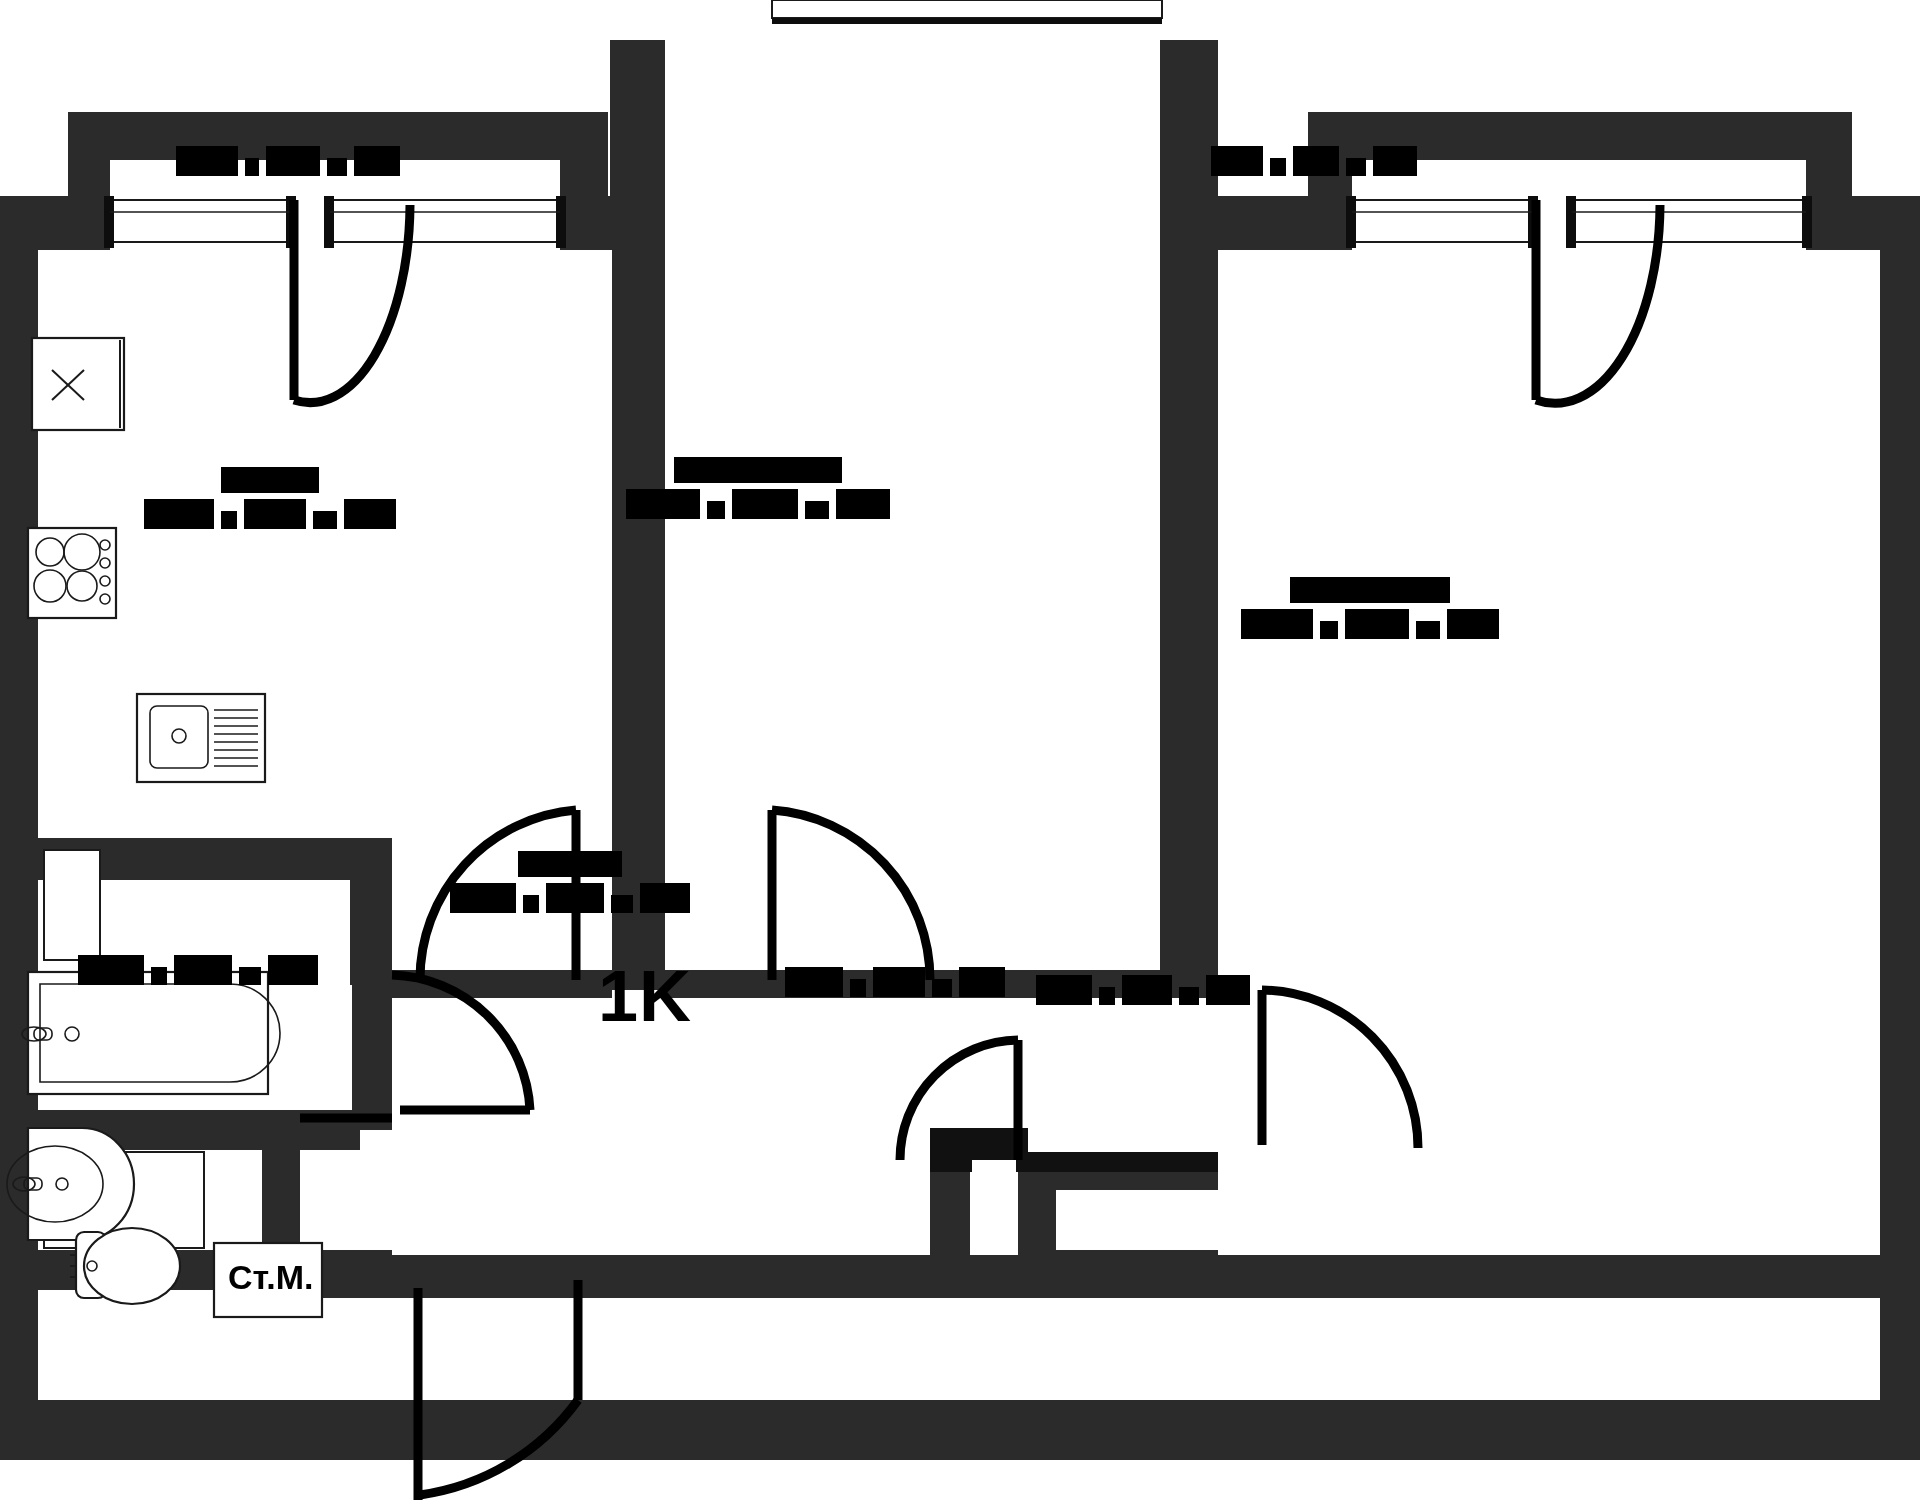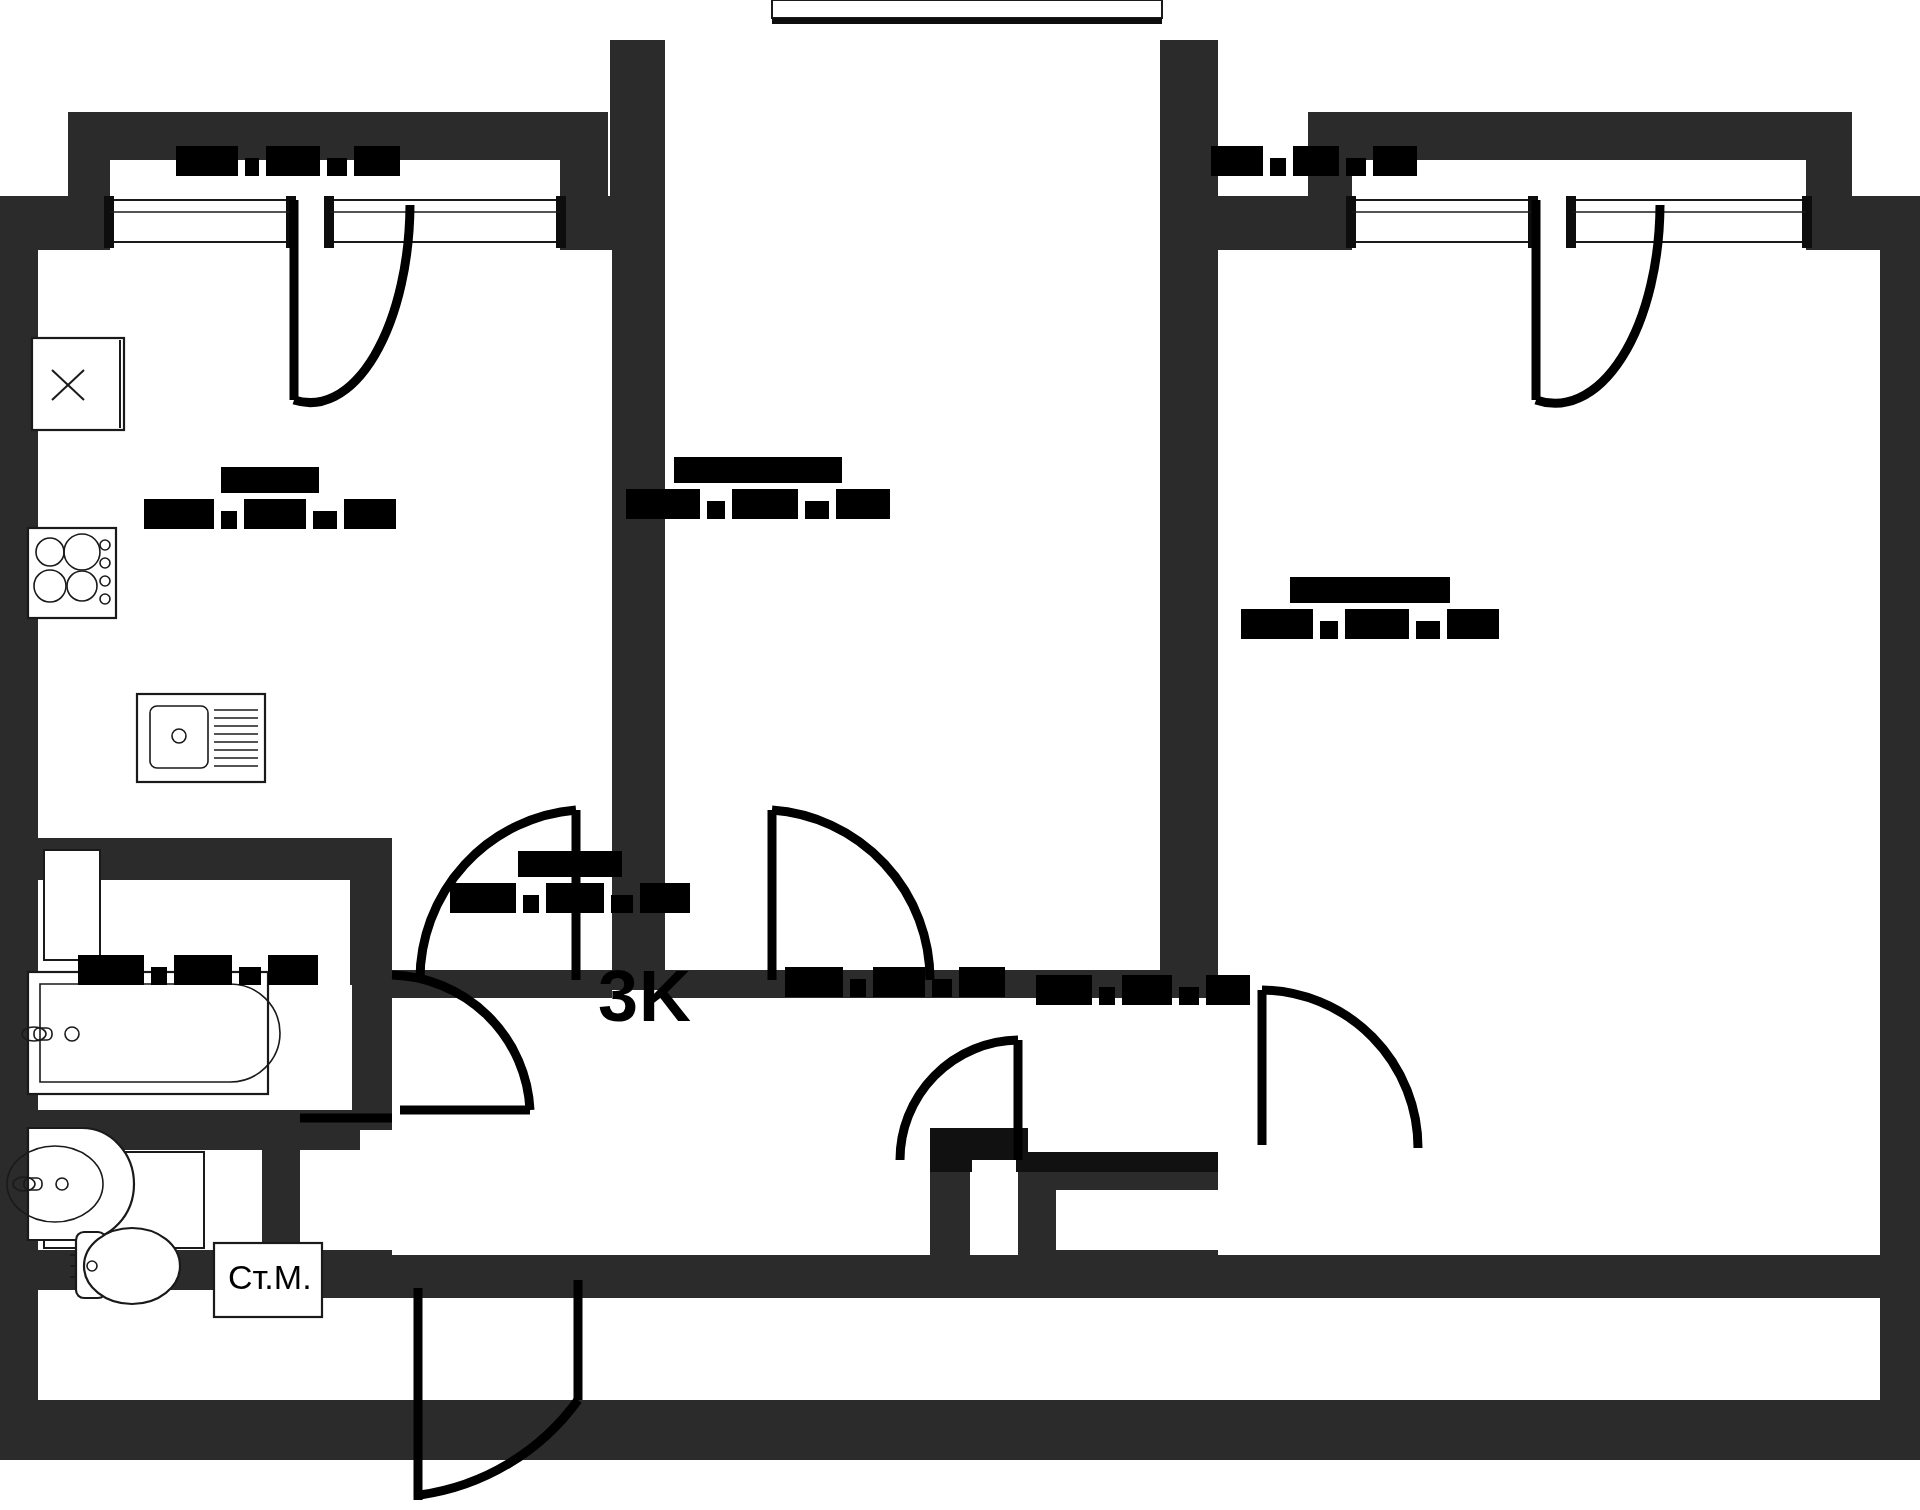--- a/index.html
+++ b/index.html
@@ -49,20 +49,21 @@
     align-items: flex-end;
   }
   .redacted-row .chunk {
     background: #000000;
   }
 
   .text-label {
     position: absolute;
     color: #000000;
     white-space: nowrap;
+    font-weight: bold;
   }
   .label-stm {
     font-size: 34px;
     letter-spacing: 0px;
   }
   .label-2k {
     font-size: 72px;
     font-weight: bold;
     letter-spacing: 1px;
   }
@@ -264,21 +265,21 @@
       <line class="fixture-hair" x1="70" y1="1266" x2="76" y2="1266"></line>
       <line class="fixture-hair" x1="70" y1="1277" x2="76" y2="1277"></line>
 
       <rect class="fixture" x="214" y="1243" width="108" height="74"></rect>
     </g>
 
   </svg>
 
   <div class="text-label label-stm" style="left:228px; top:1258px;">Ст.М.</div>
 
-  <div class="text-label label-2k" style="left:598px; top:955px;">3K</div>
+  <div class="text-label label-2k" style="left:598px; top:955px;">1K</div>
 
   <div id="redacted-layer">
       <div class="redacted" style="left: 208px; top: 140px; width: 160px; height: 42px;">
         <div class="redacted-row">
           <div class="chunk" style="width: 62px; height: 30px;"></div>
           <div class="chunk" style="width: 14px; height: 18px;"></div>
           <div class="chunk" style="width: 54px; height: 30px;"></div>
           <div class="chunk" style="width: 20px; height: 18px;"></div>
           <div class="chunk" style="width: 46px; height: 30px;"></div>
         </div>

